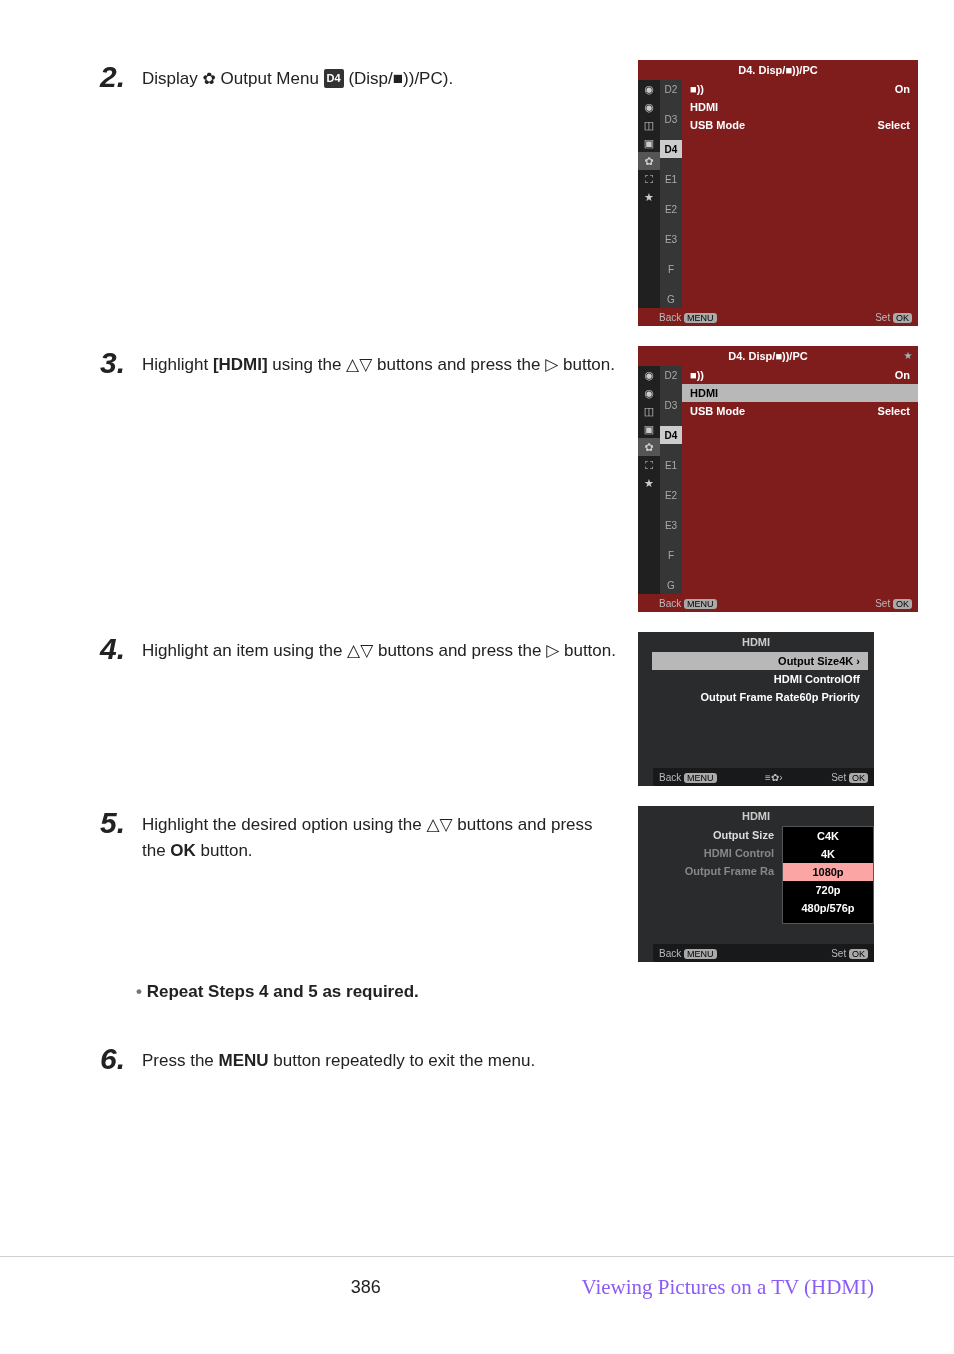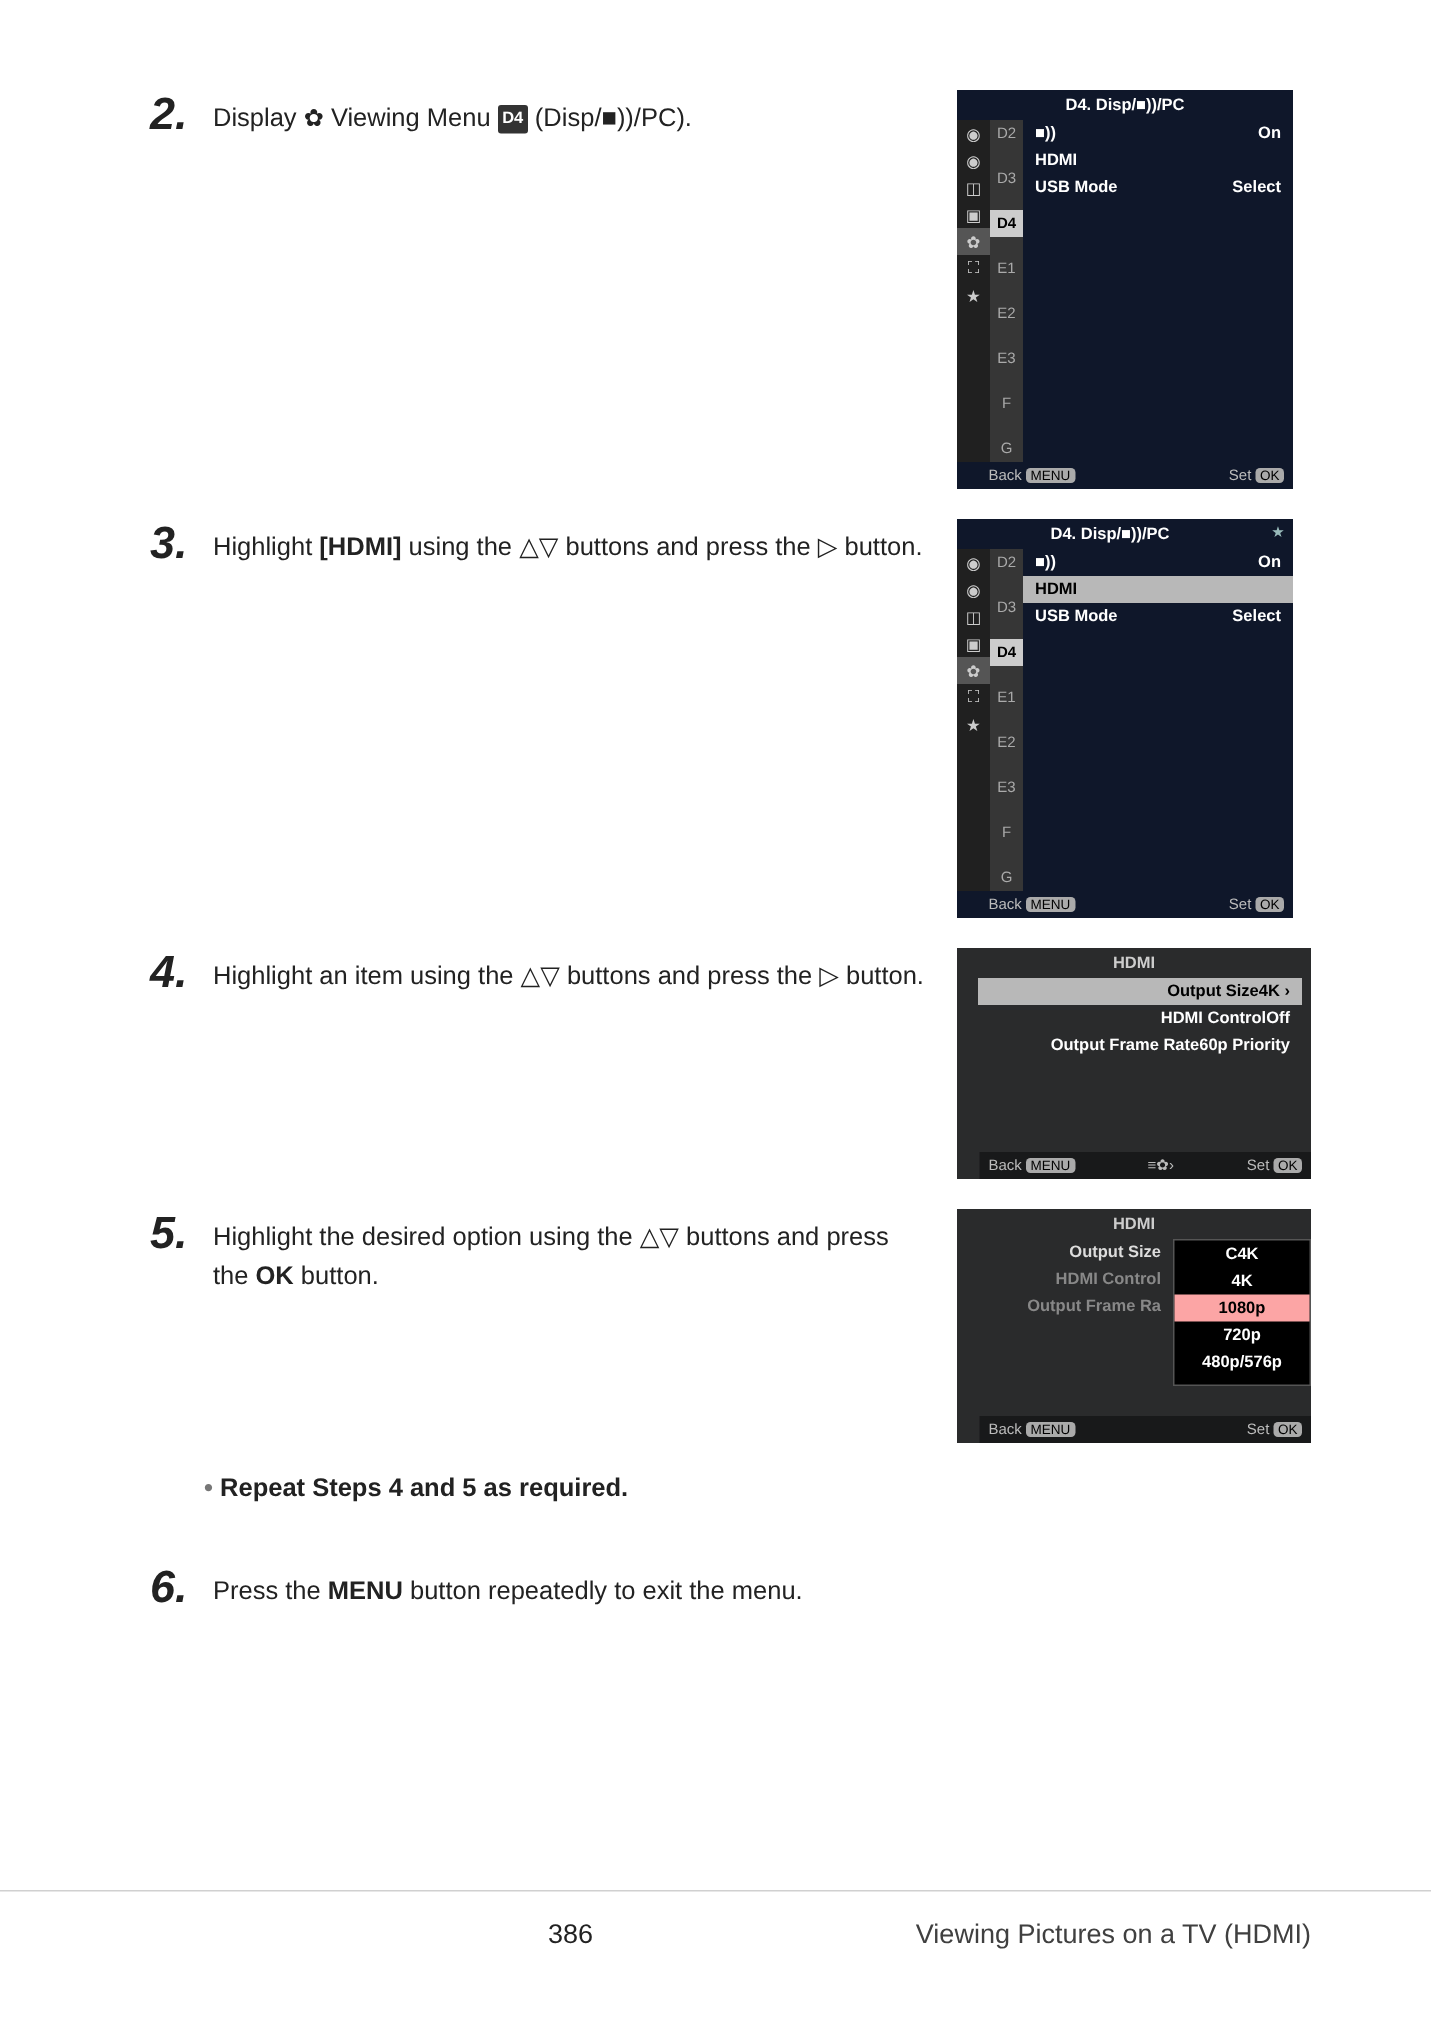--- a/index.html
+++ b/index.html
@@ -29,22 +29,22 @@
     line-height: 1.5;
     padding-top: 6px;
     flex: 1;
     padding-right: 20px;
   }
   .screenshot-col {
     width: 236px;
     flex-shrink: 0;
   }
   .screenshot {
-    width: 224px;
-    background: #0f172a;
+    width: 280px;
+    background: #7f1d1d;
     color: #fff;
     font-size: 11px;
     position: relative;
   }
   .screen-title {
     text-align: center;
     font-weight: bold;
     height: 20px;
     line-height: 20px;
   }
@@ -162,36 +162,36 @@
     right: 0;
     border-top: 1px solid #d0d0d0;
     padding: 18px 80px 0 100px;
   }
   .footer-inner {
     display:flex;
     justify-content: space-between;
     align-items:center;
   }
   .page-num { font-size: 18px; text-align:center; flex:1; }
-  .footer-link { color:#404040; font-size: 18px; }
+  .footer-link { color:#8b5cf6; font-size: 21px; font-family: Liberation Serif, serif; }
   .gear { display:inline-block; font-size: 16px; }
   .boxed-d4 {
     display:inline-block; background:#333; color:#fff;
     font-size:11px; font-weight:bold; padding:1px 3px;
     border-radius:2px; vertical-align:2px;
   }
   .star-icon { color:#9bb; font-size:10px; }
 </style>
 </head>
 <body>
 
 <div class="step-row">
   <div class="step-num">2.</div>
   <div class="step-text">
-    <span>Display </span><span class="gear">✿</span><span> Viewing Menu </span><span class="boxed-d4">D4</span><span> (Disp/</span><span>■))</span><span>/PC).</span>
+    <span>Display </span><span class="gear">✿</span><span> Output Menu </span><span class="boxed-d4">D4</span><span> (Disp/</span><span>■))</span><span>/PC).</span>
   </div>
   <div class="screenshot-col">
     <div class="screenshot">
       <div class="screen-title">D4. Disp/■))/PC</div>
       <div class="screen-body">
         <div class="side-icons">
           <div class="icon-box">◉</div>
           <div class="icon-box">◉</div>
           <div class="icon-box">◫</div>
           <div class="icon-box">▣</div>

